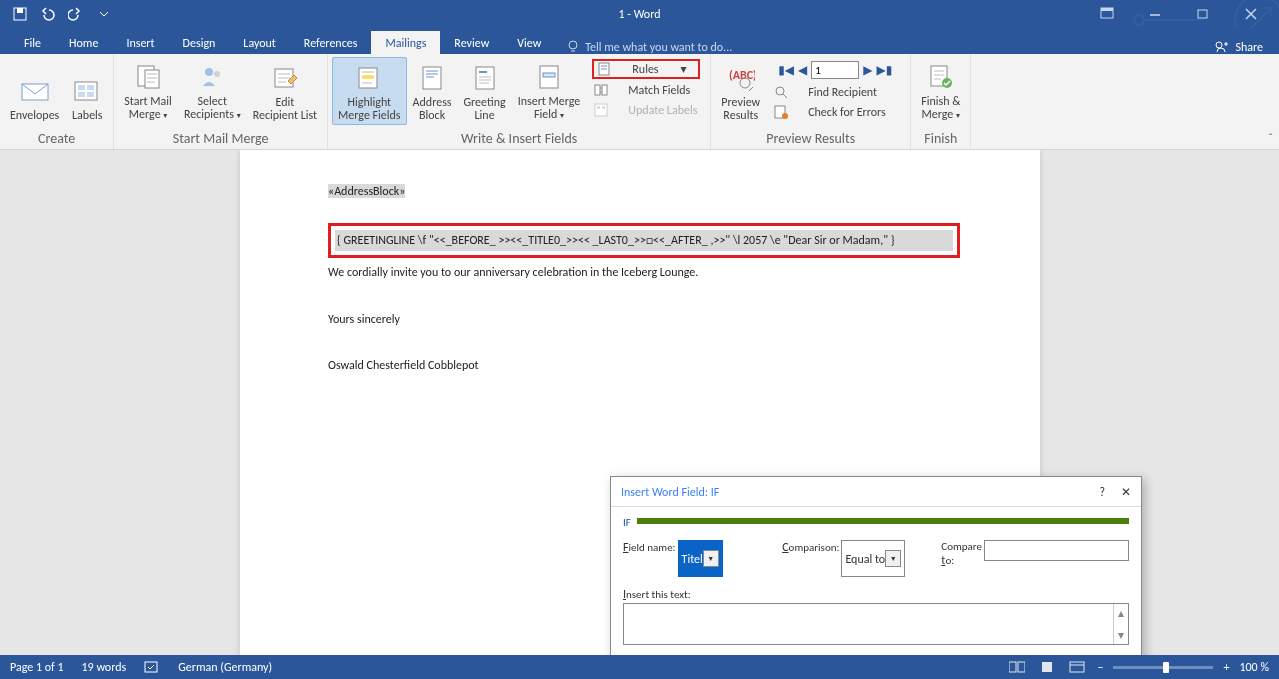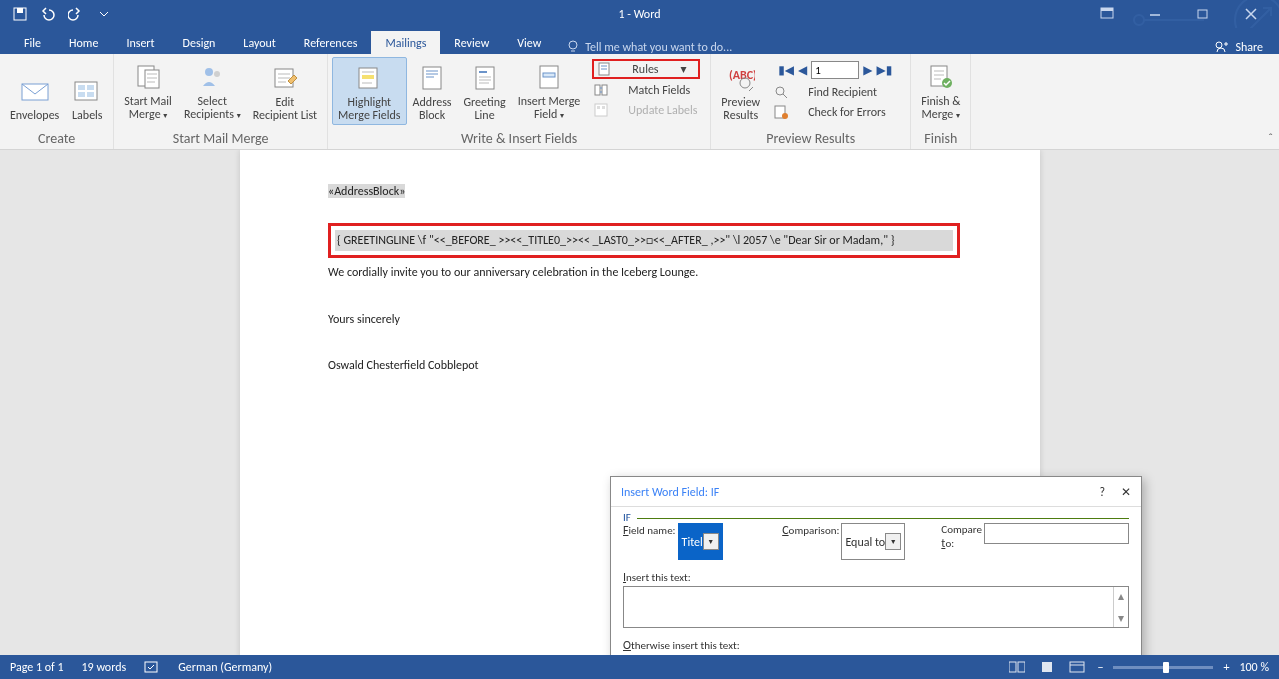--- a/index.html
+++ b/index.html
@@ -43,21 +43,21 @@
 .redbox{border:3px solid #e02020;padding:4px 4px;margin-top:22px;margin-bottom:6px}
 .redbox .hlfield{display:block;padding:2px 2px}
 .plain{margin-top:6px}
 .gap{margin-top:30px}
 
 .dialog{position:absolute;left:610px;top:326px;width:532px;background:#fff;border:1px solid #888;box-shadow:3px 3px 10px rgba(0,0,0,.25);display:flex;flex-direction:column}
 .dlgtitle{height:30px;display:flex;align-items:center;padding:0 10px;border-bottom:1px solid #ddd}
 .dlgtitle .t{color:#3b82f6}
 .dlgtitle .dctl{margin-left:auto;display:flex;gap:16px;color:#333;font-size:14px}
 .dlgbody{padding:8px 12px 12px;color:#333}
-.fieldset{border-top:1px solid #4d7c0f;margin-top:3px;padding-top:4px;position:relative}
+.fieldset{border-top:6px solid #4d7c0f;margin-top:3px;padding-top:16px;position:relative}
 .fslabel{position:absolute;top:-8px;left:0;background:#fff;padding-right:6px;color:#1a4e9b;font-size:11px}
 .row3{display:flex;gap:18px}
 .col3{display:flex;flex-direction:row;gap:2px;flex:1}
 .col3 label{font-size:11px}
 .col3 label u{text-decoration:underline}
 .sel{height:37px;border:1px solid #888;display:flex;align-items:center;justify-content:space-between;padding:0 3px}
 .sel.hl{background:#0a64c8;color:#fff;border-color:#0a64c8}
 .sel .selbtn{width:16px;height:17px;background:#f0f0f0;border:1px solid #888;display:flex;align-items:center;justify-content:center;color:#333;font-size:7px}
 .txtin{height:21px;border:1px solid #888;padding:0 3px}
 .tarea{height:42px;border:1px solid #888;margin-top:2px;position:relative}

